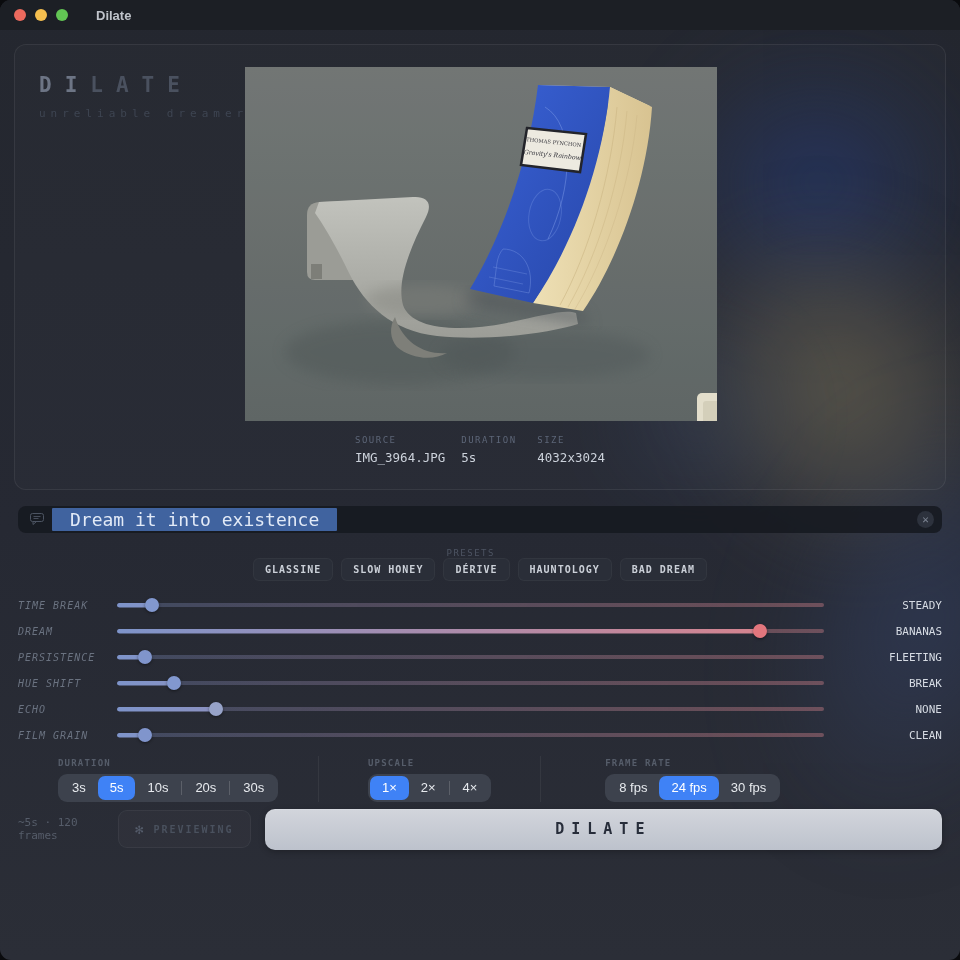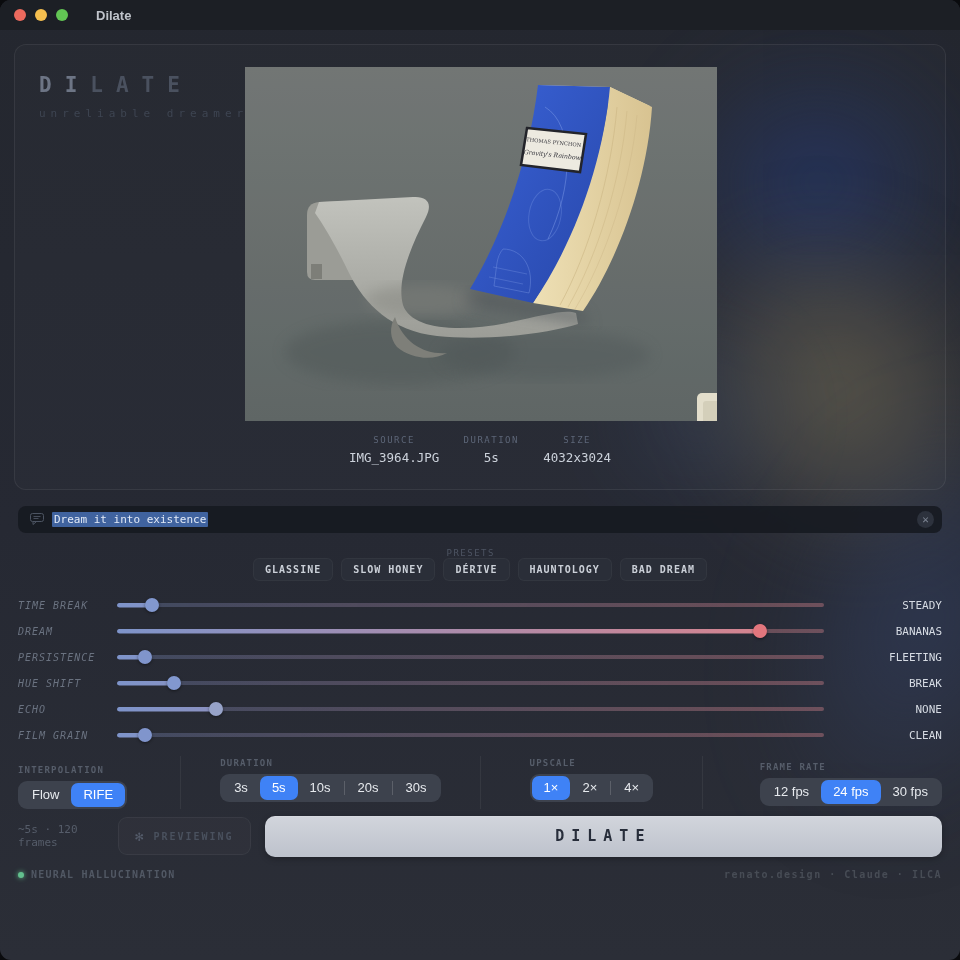--- a/index.html
+++ b/index.html
@@ -26,30 +26,30 @@
   
   .panel{position:relative;margin:14px 14px 0;height:446px;border-radius:12px;
          border:1px solid rgba(255,255,255,0.07);background:rgba(255,255,255,0.015);}
   .logo{position:absolute;left:24px;top:28px;}
   .logo-line1{font-size:21px;font-weight:bold;letter-spacing:13px;}
   .logo-a{color:#6d7585;}
   .logo-b{color:#4a515f;}
   .logo-tag{margin-top:10px;font-size:11px;letter-spacing:5px;color:#3e4552;}
   .photo-wrap{position:absolute;left:230px;top:22px;width:472px;height:354px;}
   .photo-wrap svg{display:block;}
-  .meta-row{position:absolute;left:0;right:0;top:390px;display:flex;justify-content:center;gap:22px;text-align:center;}
+  .meta-row{position:absolute;left:0;right:0;top:390px;display:flex;justify-content:center;gap:16px;}
   .meta-col{min-width:60px;}
   .meta-label{font-size:9px;letter-spacing:1.5px;color:#5d6678;}
   .meta-value{margin-top:5px;font-size:12.5px;color:#ccd2db;}
 
   
   .prompt{margin:16px 18px 0;height:27px;border-radius:8px;background:rgba(22,25,32,0.88);
           display:flex;align-items:center;padding:0 8px;}
   .bubble-icon{flex:0 0 auto;margin:0 8px 0 4px;opacity:.8;}
-  .prompt-text{font-size:11px;color:#e2eaf7;background:#40639f;padding:1px 2px;border-radius:1px;white-space:pre;}
+  .prompt-text{font-size:18px;color:#e2eaf7;background:#40639f;padding:1px 18px;border-radius:1px;white-space:pre;}
   .prompt-spacer{flex:1;}
   .clear-btn{width:17px;height:17px;border-radius:50%;background:#2d323d;border:none;color:#7c8492;
              font-size:11px;line-height:15px;text-align:center;padding:0;cursor:pointer;font-family:inherit;}
 
   
   .presets{margin:15px 18px 0;display:flex;align-items:center;flex-direction:column;}
   .presets-label{font-size:9px;letter-spacing:1.5px;color:#4d5462;width:67px;}
   .preset-btns{display:flex;gap:8px;}
   .preset-btn{background:#2a2e38;border:1px solid rgba(255,255,255,0.04);border-radius:6px;color:#cbd0d8;
               font-family:inherit;font-weight:bold;font-size:10px;letter-spacing:1px;padding:5px 11px;cursor:pointer;}
@@ -277,27 +277,20 @@
           <span class="slider-label">FILM GRAIN</span>
           <div class="slider-track">
             <div class="slider-fill" style="clip-path: inset(0px 96% 0px 0px round 3px);"></div>
             <div class="slider-thumb" style="left: calc(4% - 7px); background: rgb(128, 149, 204);"></div>
           </div>
           <span class="slider-value">CLEAN</span>
         </div>
       </div>
 
     <div class="controls-row" id="controls-row">
-        <div class="ctrl-group g0"><div class="ctrl-inner">
-            <div class="ctrl-label">INTERPOLATION</div>
-            <div class="seg">
-              <button class="seg-btn">Flow</button>
-              <button class="seg-btn active">RIFE</button>
-            </div>
-          </div></div>
         <div class="ctrl-group g1">
           <div class="ctrl-inner">
             <div class="ctrl-label">DURATION</div>
             <div class="seg">
               <button class="seg-btn">3s</button>
               <button class="seg-btn active">5s</button>
               <button class="seg-btn">10s</button>
               <div class="seg-div"></div>
               <button class="seg-btn">20s</button>
               <div class="seg-div"></div>
@@ -313,38 +306,31 @@
               <button class="seg-btn">2×</button>
               <div class="seg-div"></div>
               <button class="seg-btn">4×</button>
             </div>
           </div>
         </div>
         <div class="ctrl-group g3">
           <div class="ctrl-inner">
             <div class="ctrl-label">FRAME RATE</div>
             <div class="seg">
-              <button class="seg-btn">12 fps</button>
+              <button class="seg-btn">8 fps</button>
               <button class="seg-btn active">24 fps</button>
               <button class="seg-btn">30 fps</button>
             </div>
           </div>
         </div>
       </div>
 
     <div class="footer">
       <div class="frames-info">~5s · 120 frames</div>
       <button class="preview-btn">
         <span class="spinner">✻</span>
         <span>PREVIEWING</span>
       </button>
       <button class="dilate-btn">DILATE</button>
     </div>
 
-    <div class="statusbar">
-      <div class="status-left">
-        <span class="status-dot"></span>
-        <span>NEURAL HALLUCINATION</span>
-      </div>
-      <div class="status-right">renato.design  ·  Claude  ·  ILCA</div>
-    </div>
   </div>
 </div>
 
 </body></html>

